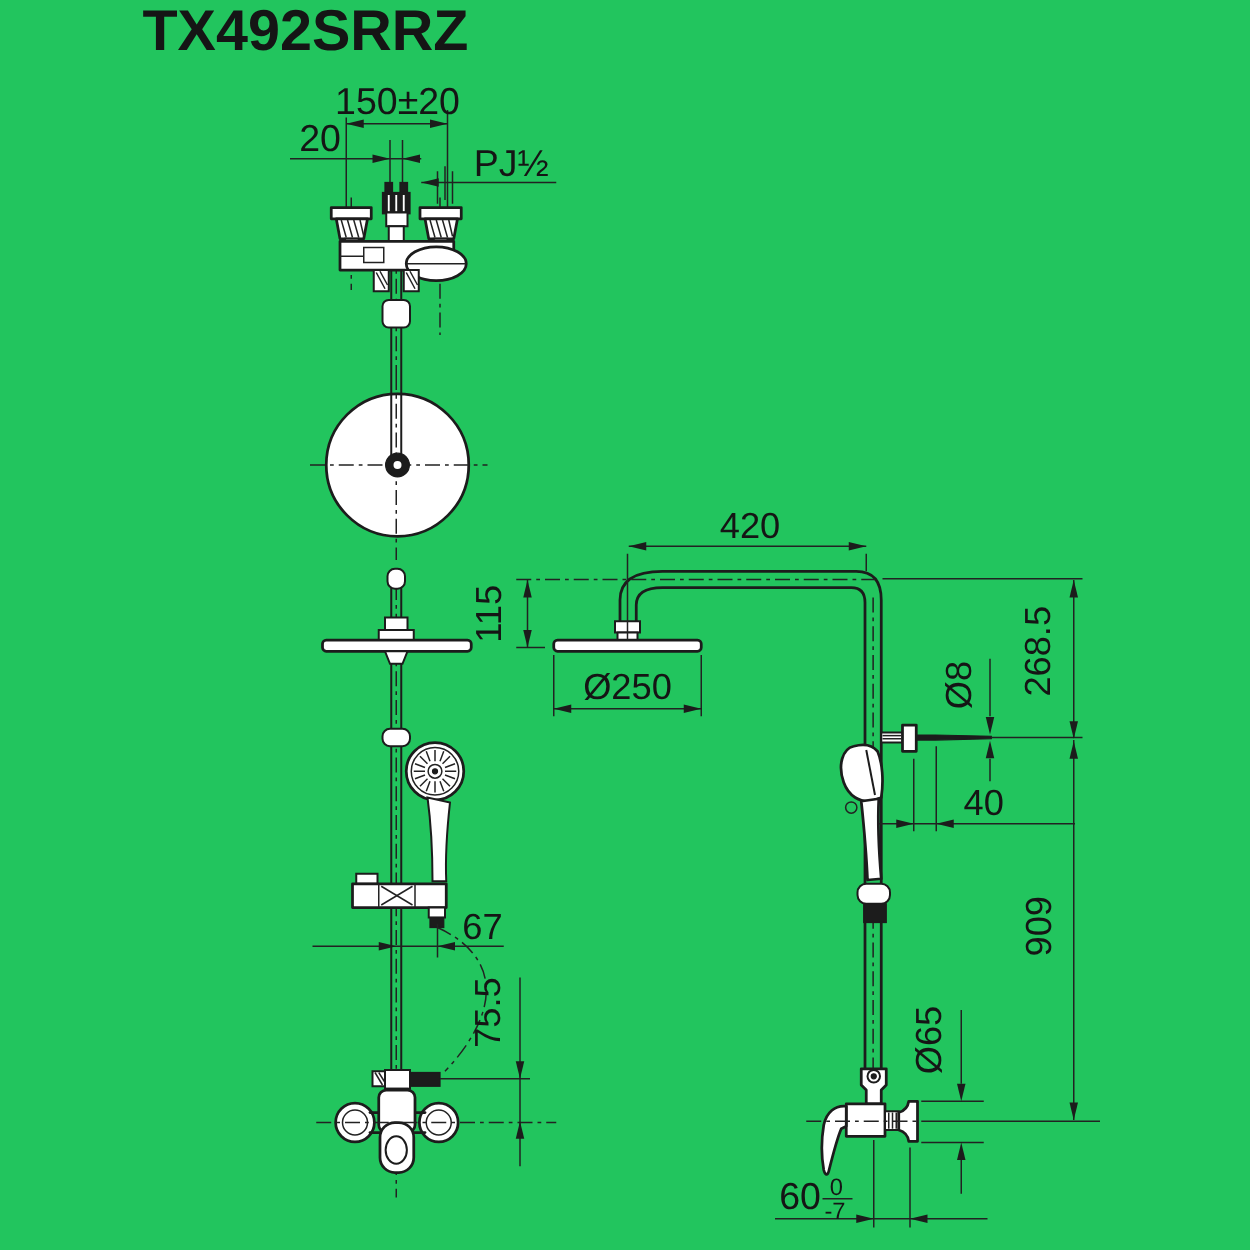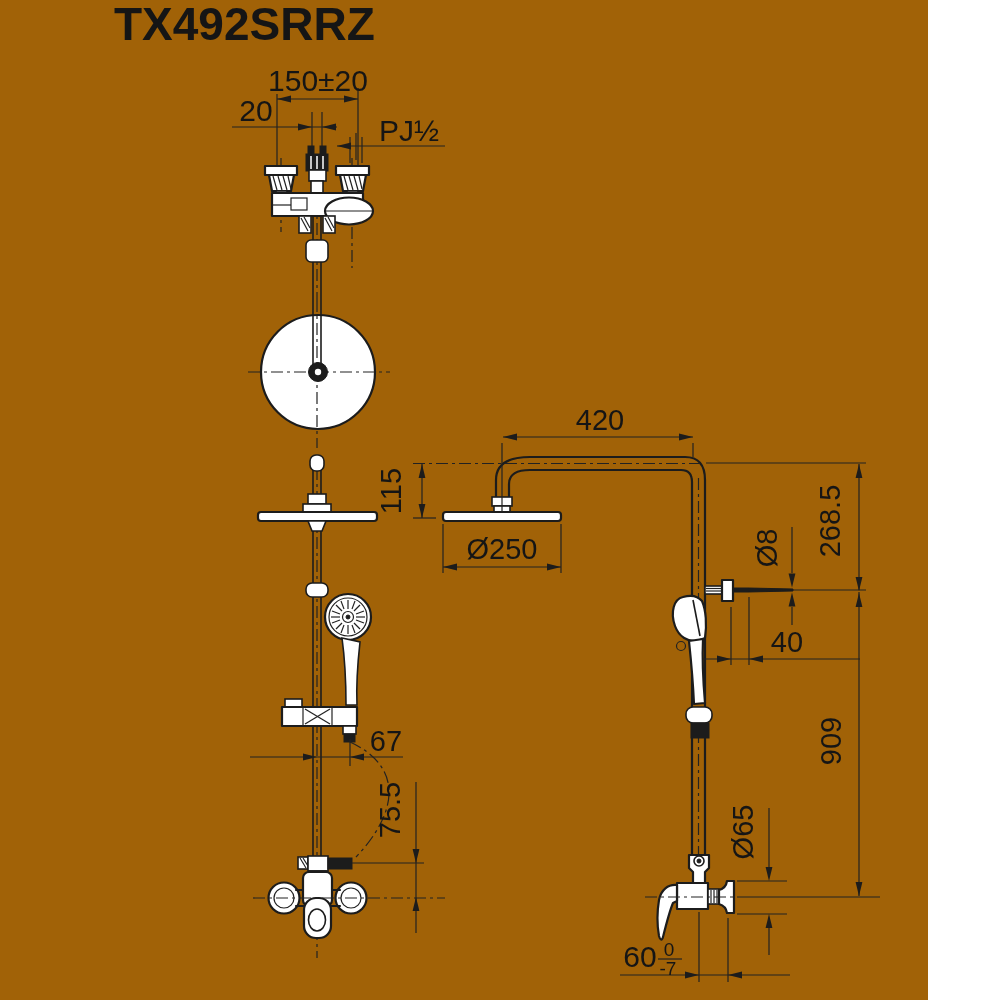--- a/index.html
+++ b/index.html
@@ -1,16 +1,16 @@
 <!DOCTYPE html>
 <html><head>
 <meta charset="utf-8">
 <style>
   html,body{margin:0;padding:0;background:#ffffff;}
-  .canvas{position:relative;width:928px;height:1000px;background:#a16207;overflow:hidden;text-align:right;}
+  .canvas{position:relative;width:1000px;height:1000px;background:#22c55e;overflow:hidden;text-align:right;}
   svg{display:block;}
   svg text{font-family:"Liberation Sans","DejaVu Sans",sans-serif;fill:#151515;}
   .title{font-size:46px;font-weight:bold;letter-spacing:0px;}
   .dim{font-size:30px;}
   .dims{font-size:29px;}
   .tol{font-size:19px;}
   .ln{stroke:#1c1c1c;stroke-width:2.2;fill:none;stroke-linecap:round;stroke-linejoin:round;}
   .lnf{stroke:#1c1c1c;stroke-width:2.2;fill:#ffffff;stroke-linejoin:round;}
   .md{stroke:#1c1c1c;stroke-width:1.6;fill:none;}
   .mdf{stroke:#1c1c1c;stroke-width:1.6;fill:#ffffff;}

